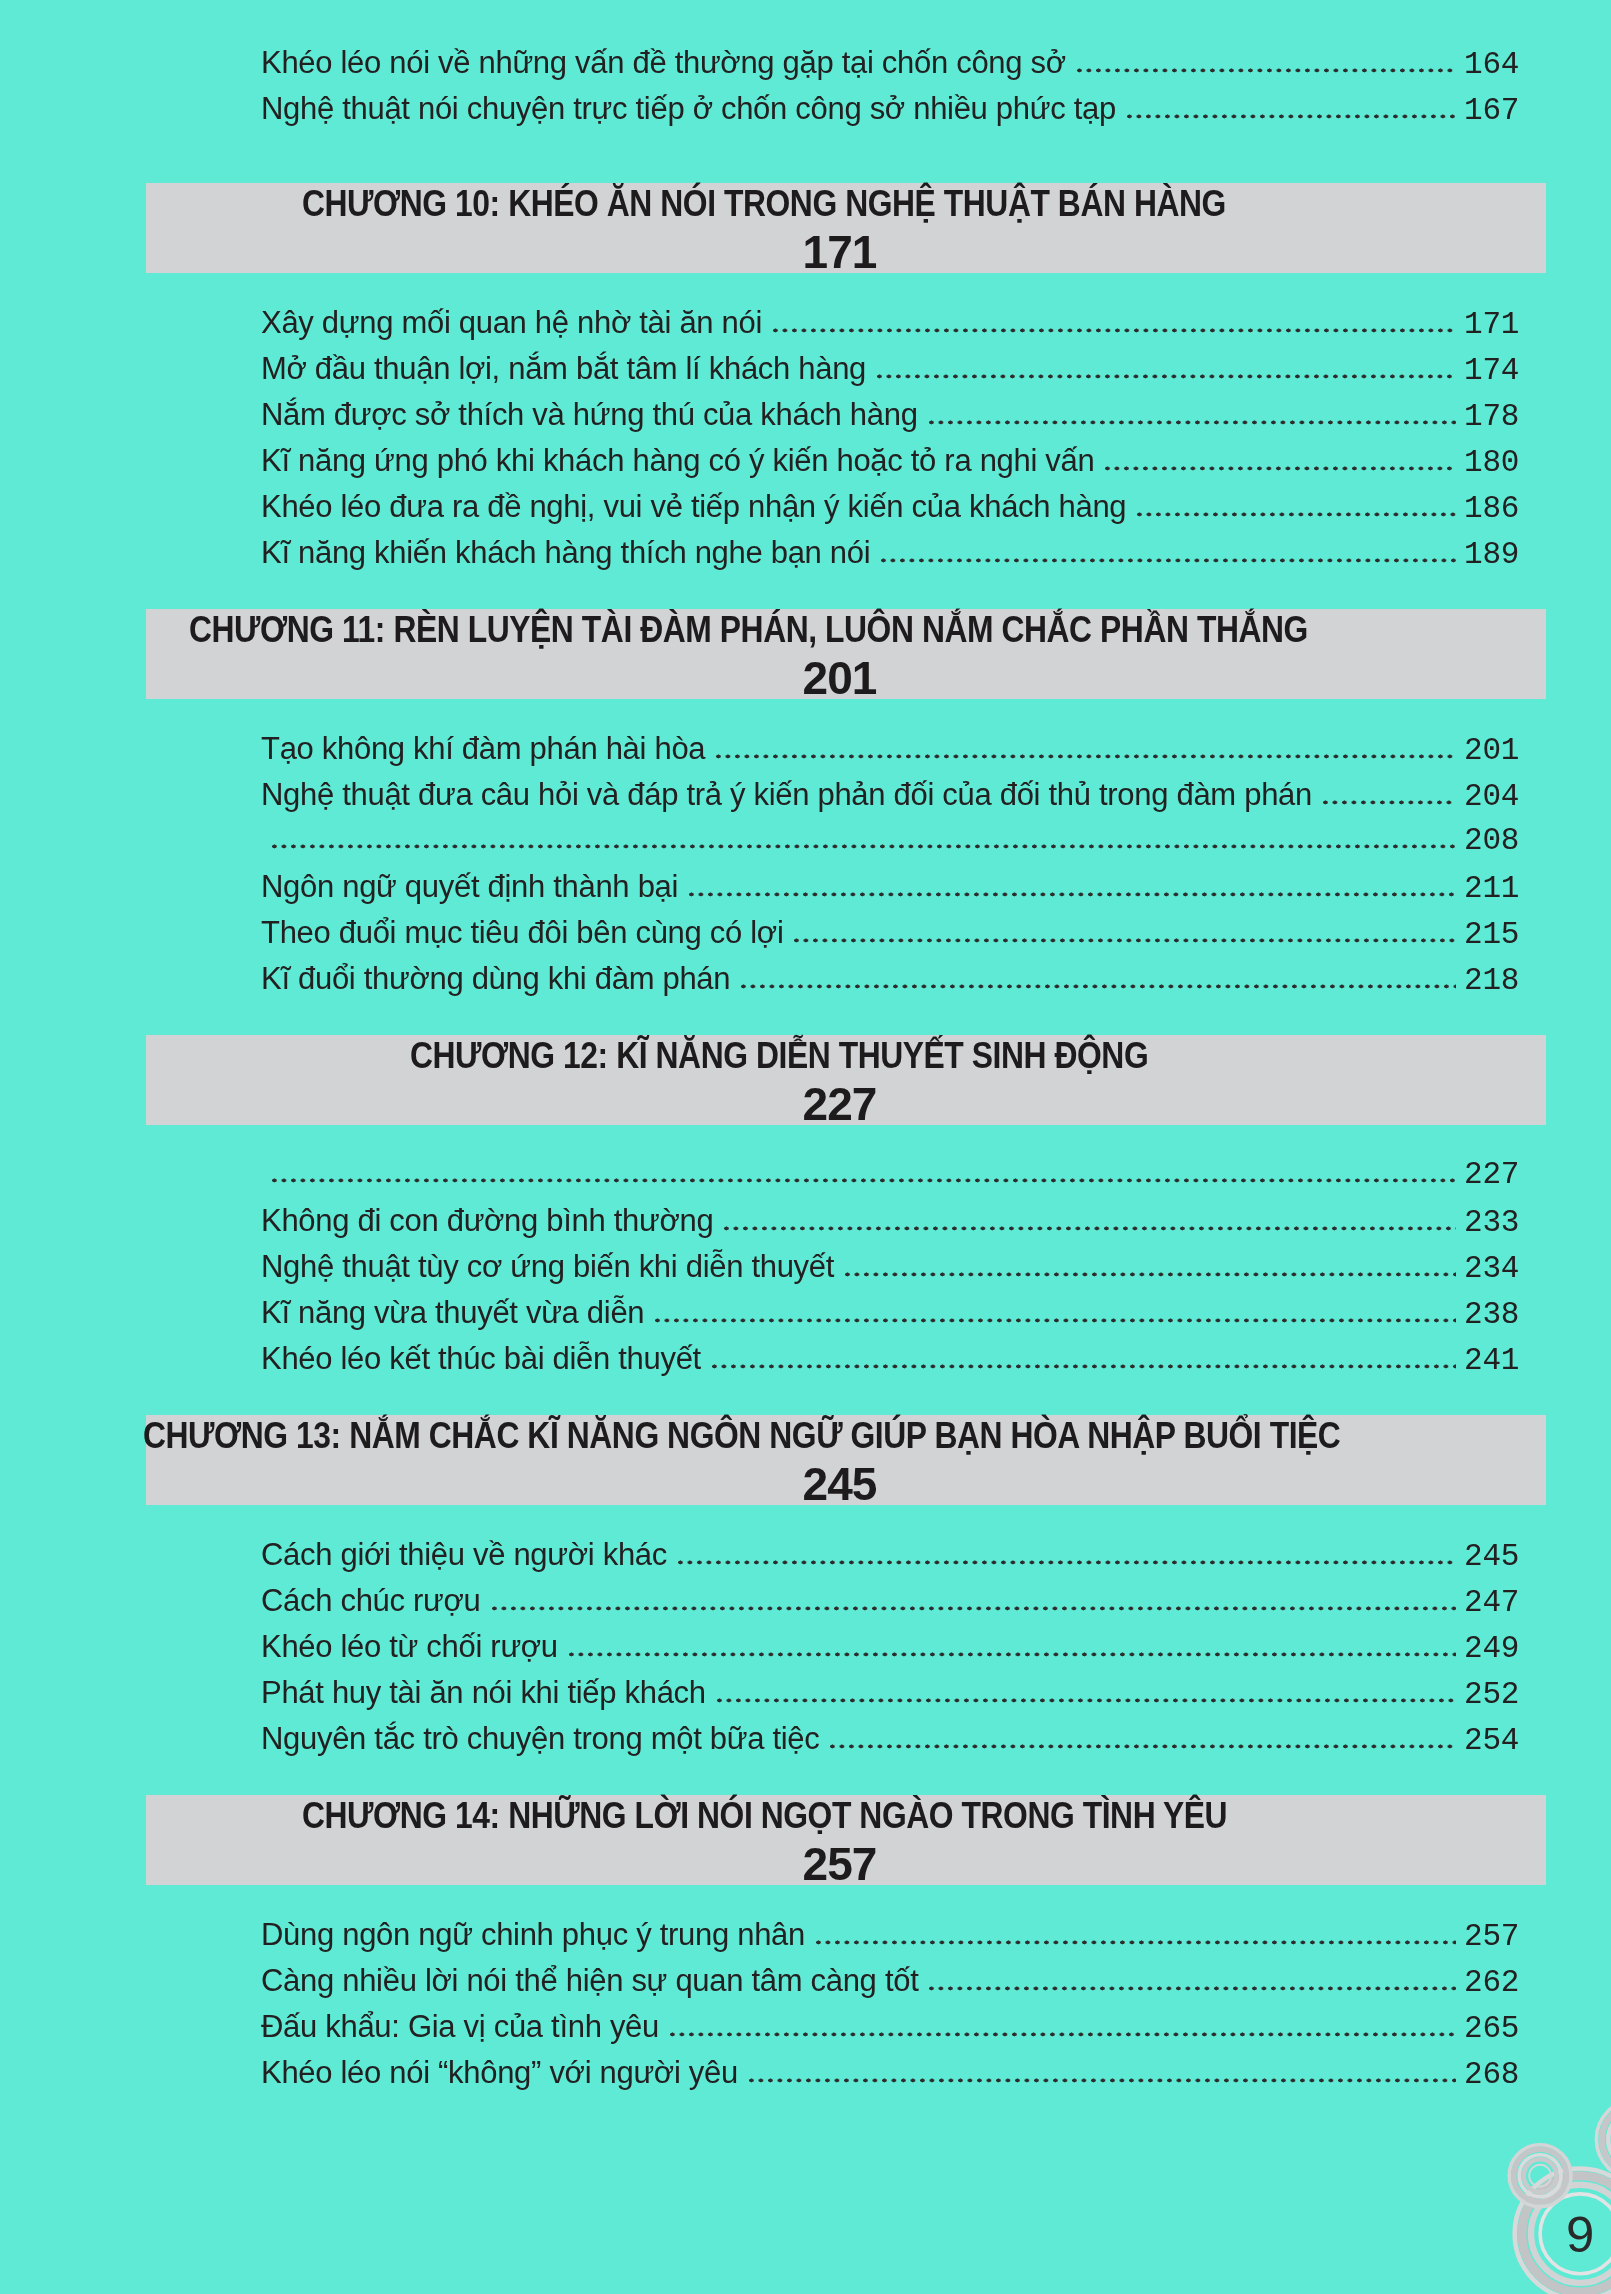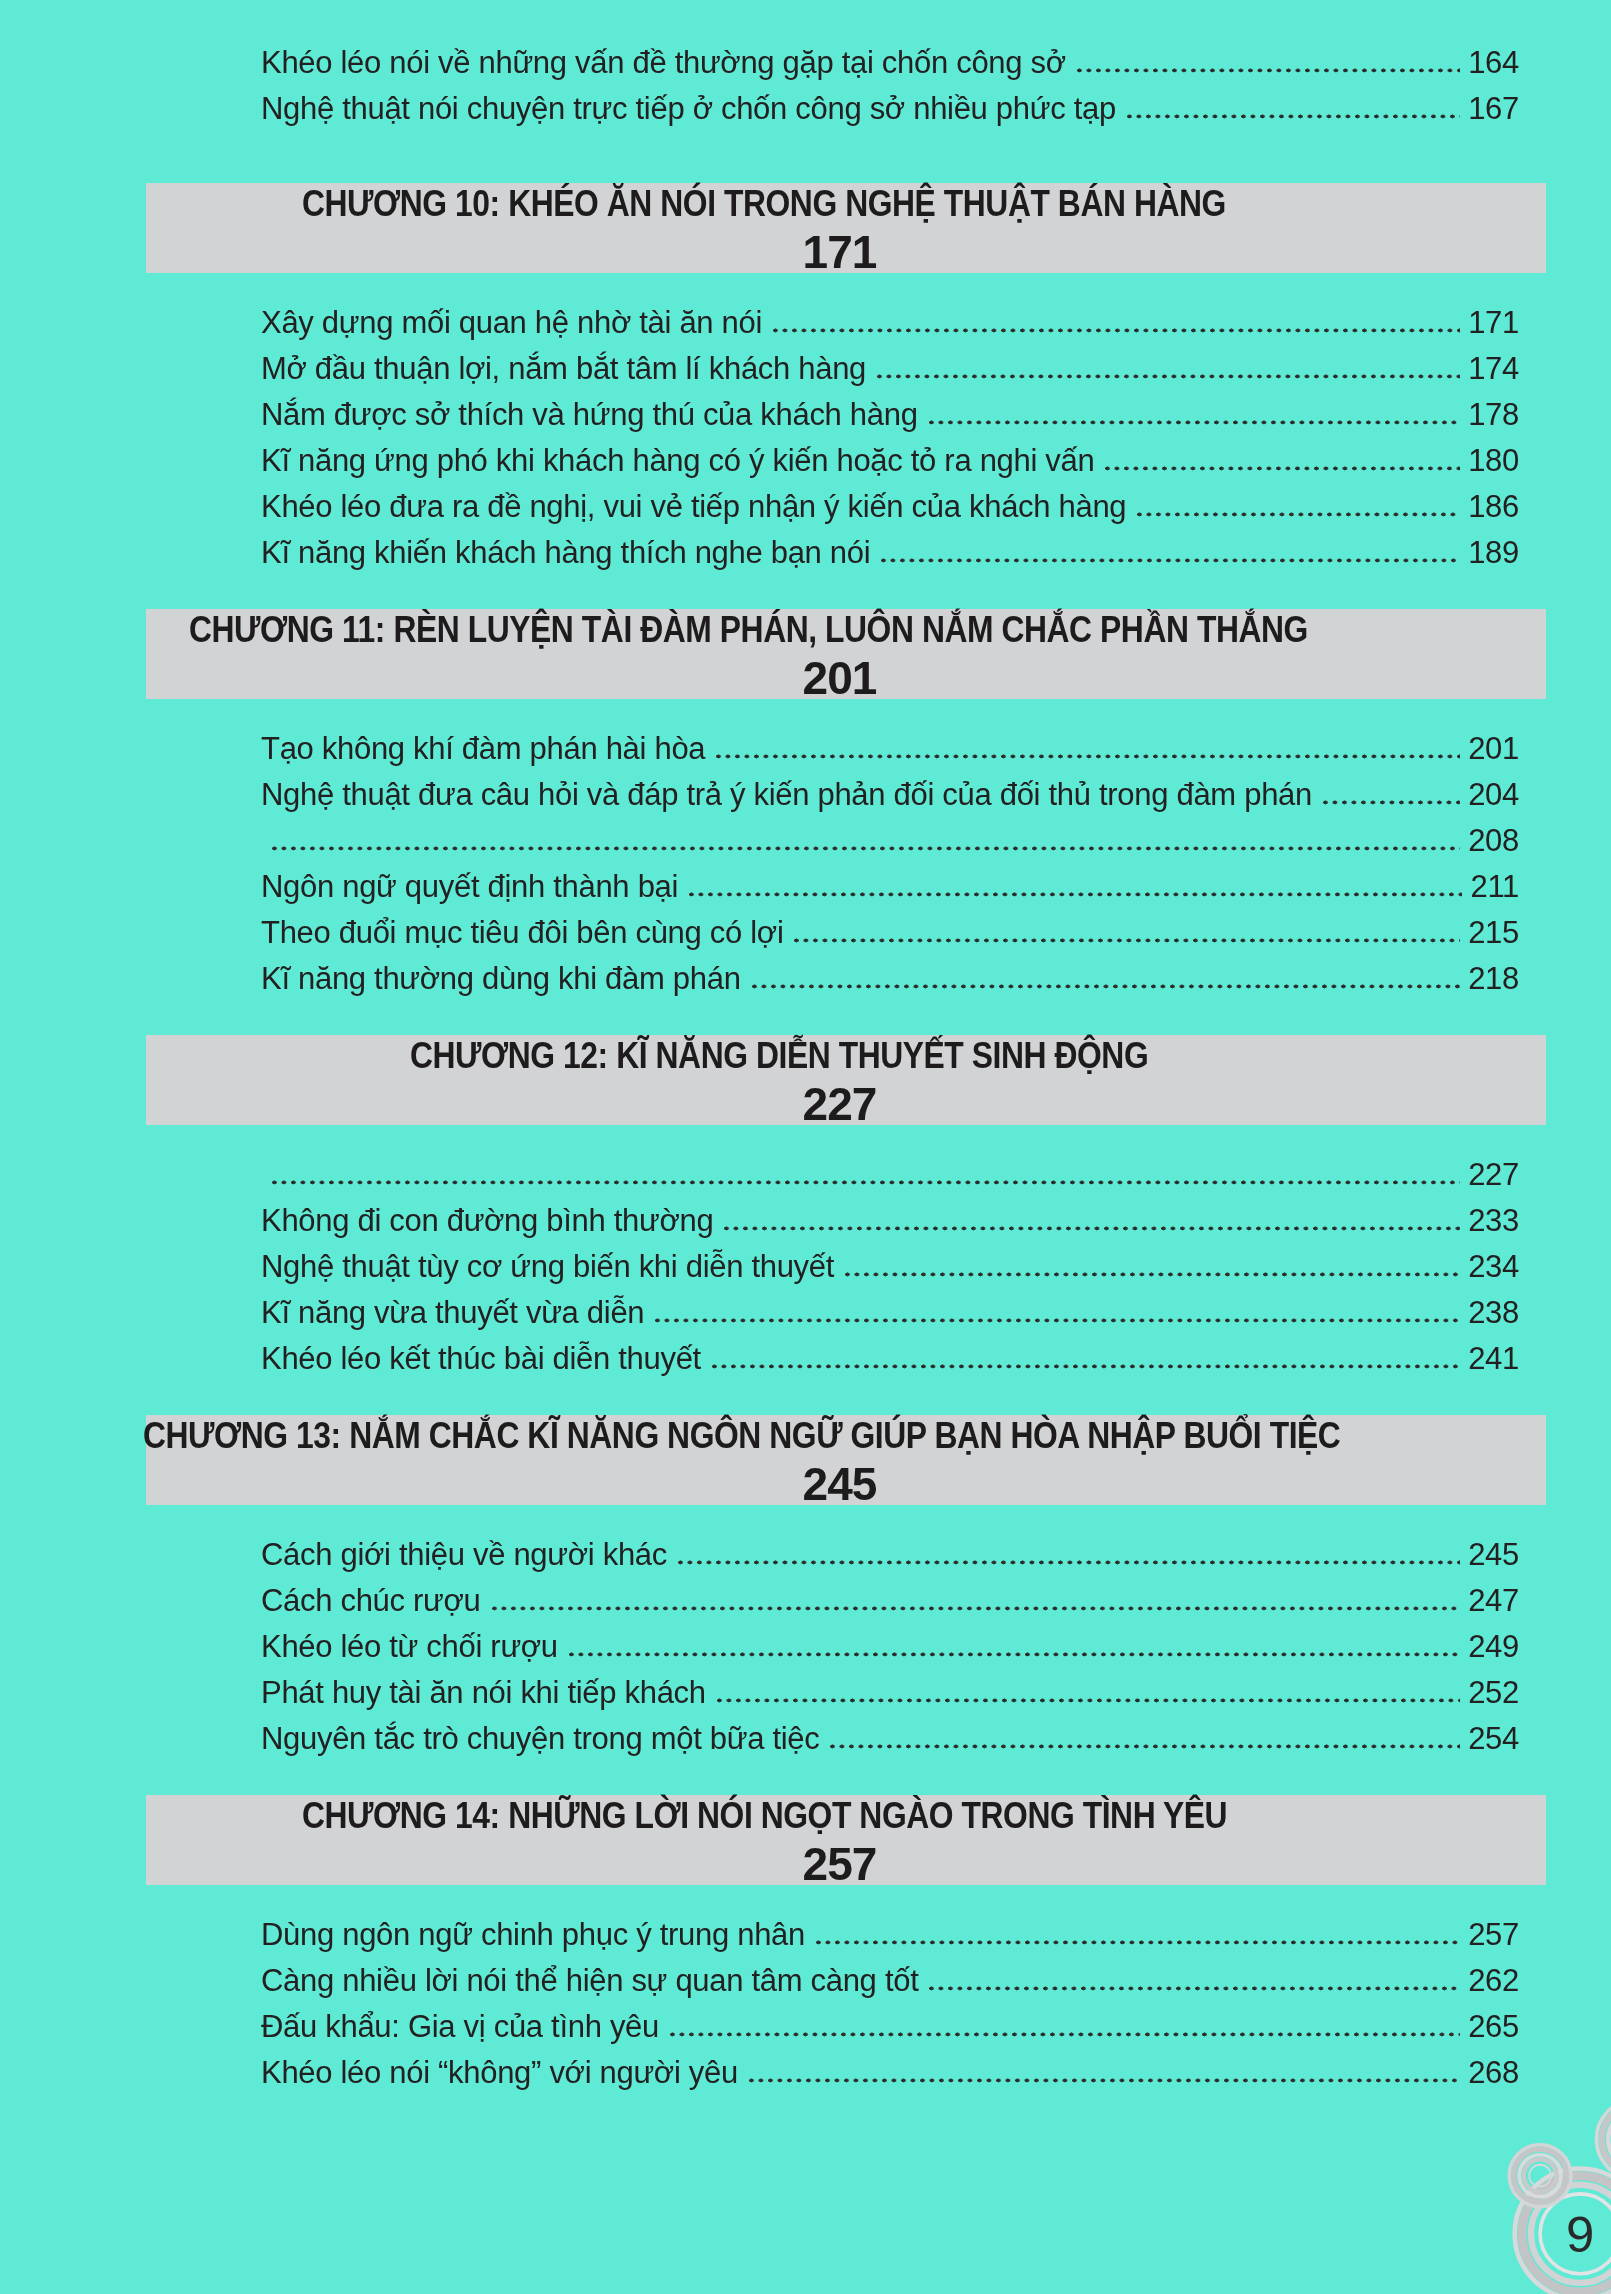--- a/index.html
+++ b/index.html
@@ -23,21 +23,21 @@
   .row .t { white-space:nowrap; letter-spacing:-0.3px; }
   .leader {
     flex:1 1 auto; min-width:16.4px;
     height:5.5px;
     margin-left:11px; margin-right:4.5px;
     background-image:radial-gradient(circle at 2.4px 2.7px, #2c2c2c 2px, transparent 2.4px);
     background-size:9.5px 5.5px;
     background-repeat:repeat-x;
     background-position:left center;
   }
-  .row .p { margin-left:3.6px; letter-spacing:-0.3px; }
+  .row .p { margin-left:3.6px; letter-spacing:-0.3px;font-family:Liberation Mono, monospace; }
   .bar {
     display:flex; justify-content:space-between; align-items:center;
     height:90px;
     background:#d2d3d5;
     margin:0 114px 0 98px;
     padding:0 40px 0 27px;
     flex-direction:column;
   }
   .bt {
     font-size:37px; font-weight:bold; color:#1e1b1c;
@@ -136,21 +136,21 @@
     <span class="t">Ngôn ngữ quyết định thành bại</span>
     <span class="leader"></span>
     <span class="p">211</span>
   </div>
           <div class="row">
     <span class="t">Theo đuổi mục tiêu đôi bên cùng có lợi</span>
     <span class="leader"></span>
     <span class="p">215</span>
   </div>
           <div class="row">
-    <span class="t">Kĩ năng thường dùng khi đàm phán</span>
+    <span class="t">Kĩ đuổi thường dùng khi đàm phán</span>
     <span class="leader"></span>
     <span class="p">218</span>
   </div>
         </div>
   </section>
       <section class="chapter">
     <div class="bar">
       <span class="bt">CHƯƠNG 12: KĨ NĂNG DIỄN THUYẾT SINH ĐỘNG</span>
       <span class="bp">227</span>
     </div>

